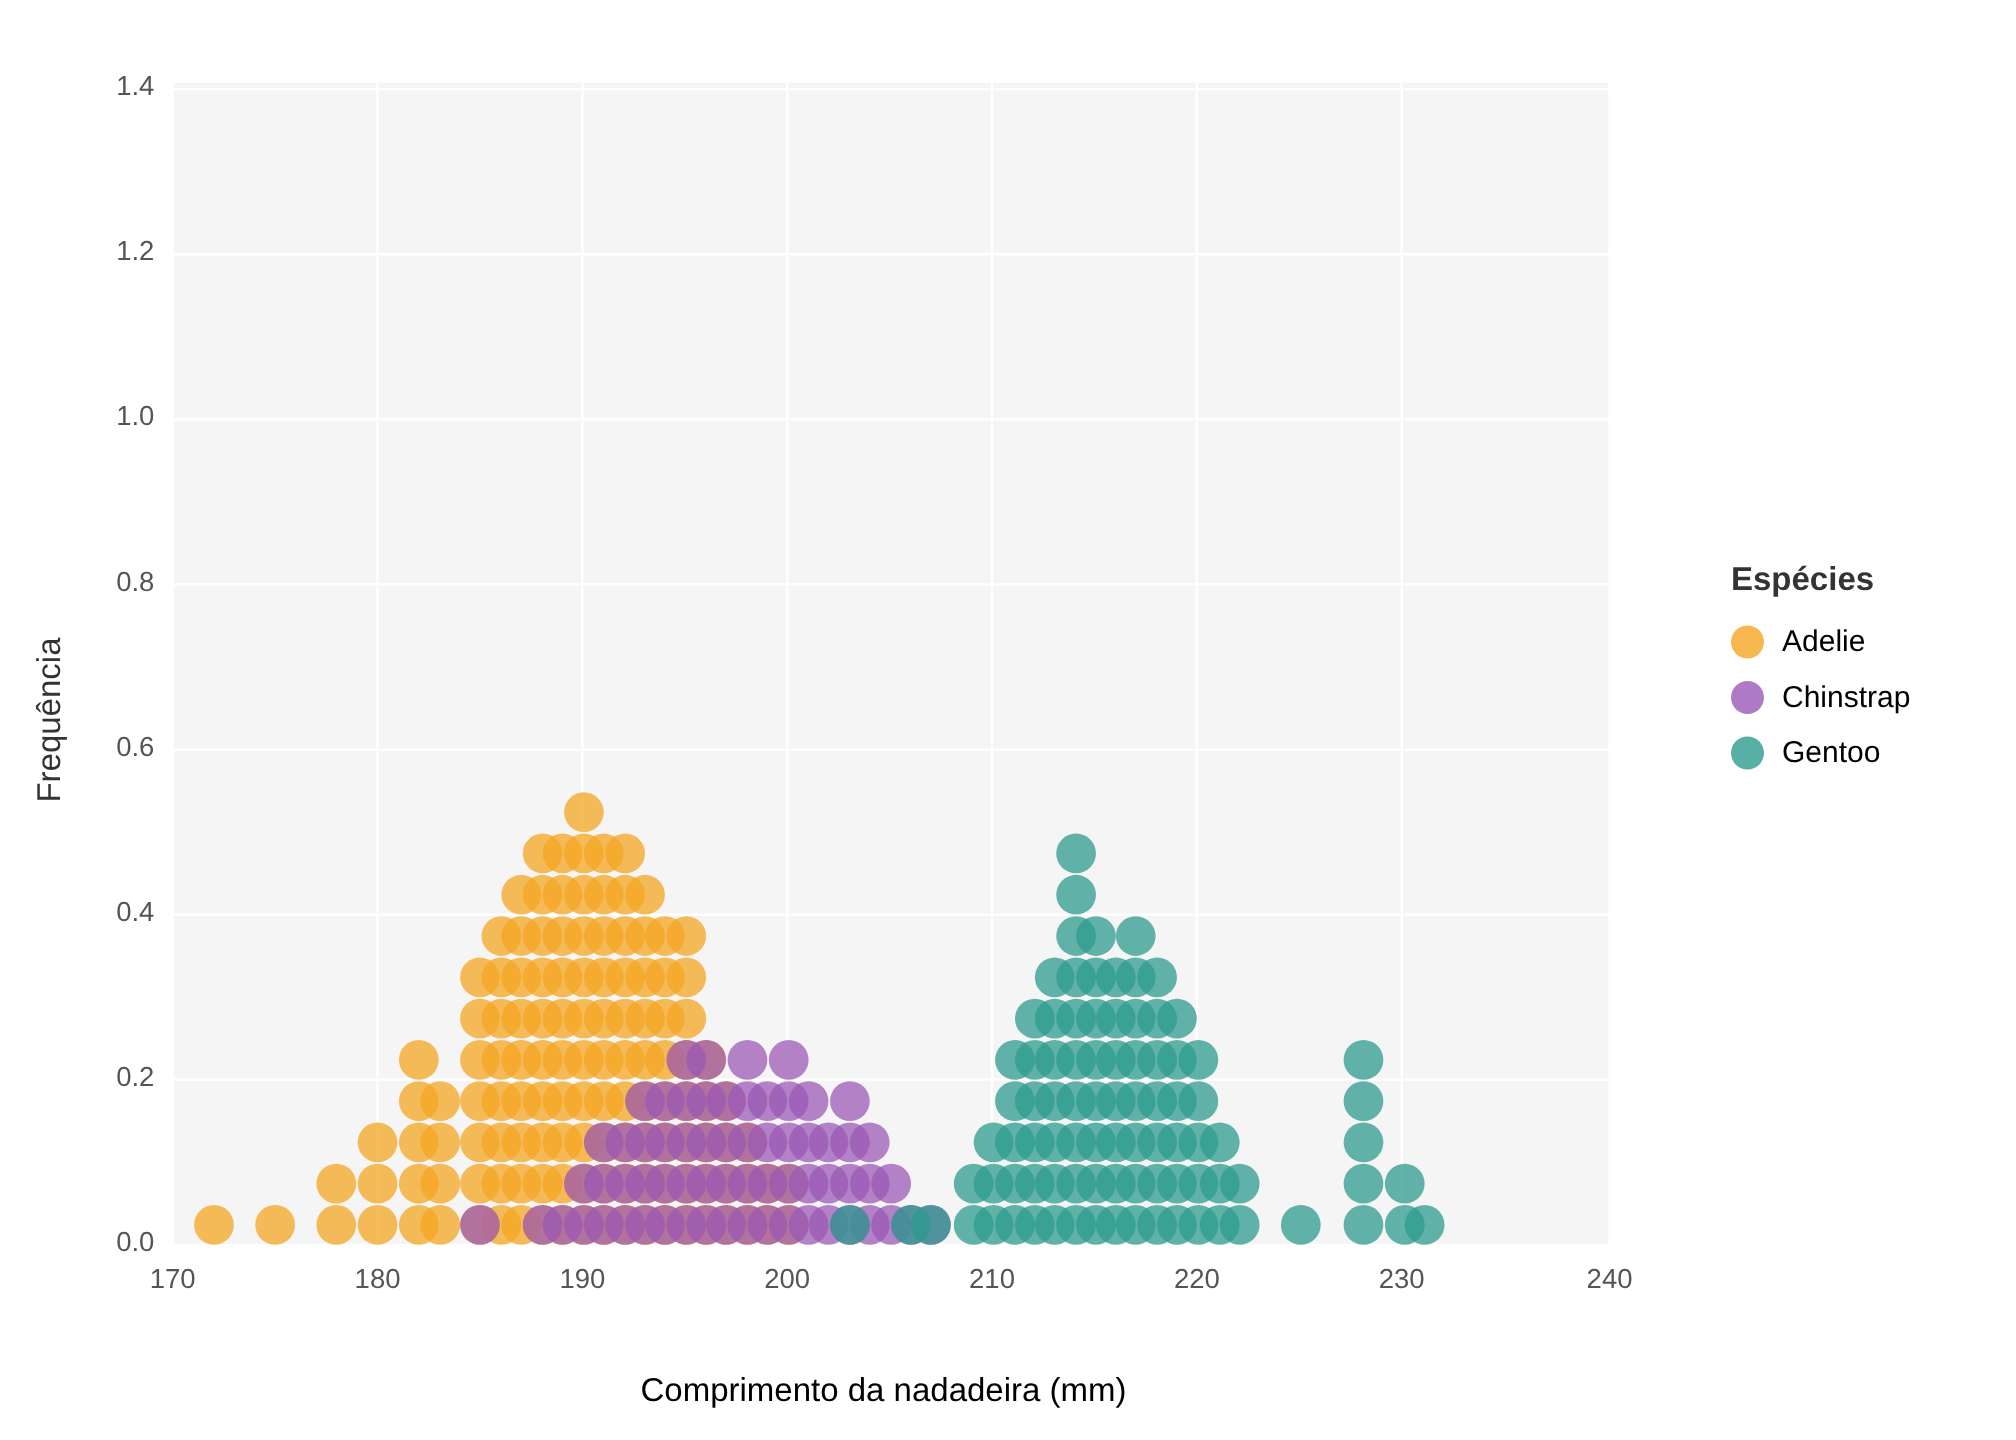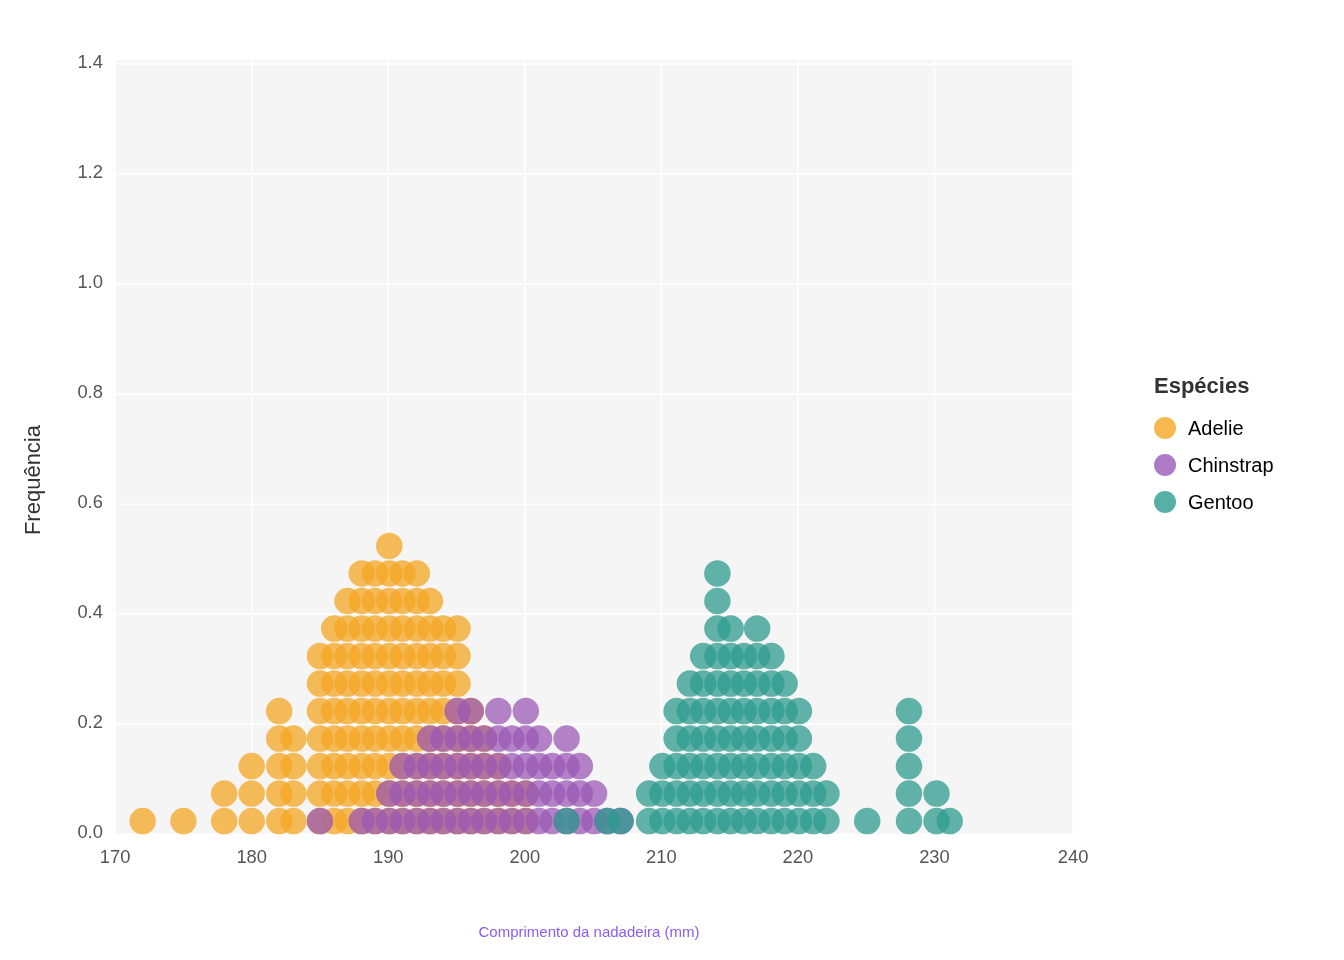--- a/index.html
+++ b/index.html
@@ -49,22 +49,22 @@
       height: 100%;
       display: flex;
       flex-direction: column;
     }
     .svg-container {
       flex: 1;
       position: relative;
     }
     .x-axis-label {
       text-align: center;
-      font-size: 15px;
-      color: #8b5cf6;
+      font-size: 22px;
+      color: #000000;
       margin-top: 8px;
       font-weight: normal;
     }
     .legend {
       width: 200px;
       display: flex;
       flex-direction: column;
       justify-content: center;
       padding-left: 30px;
       padding-bottom: 60px;

